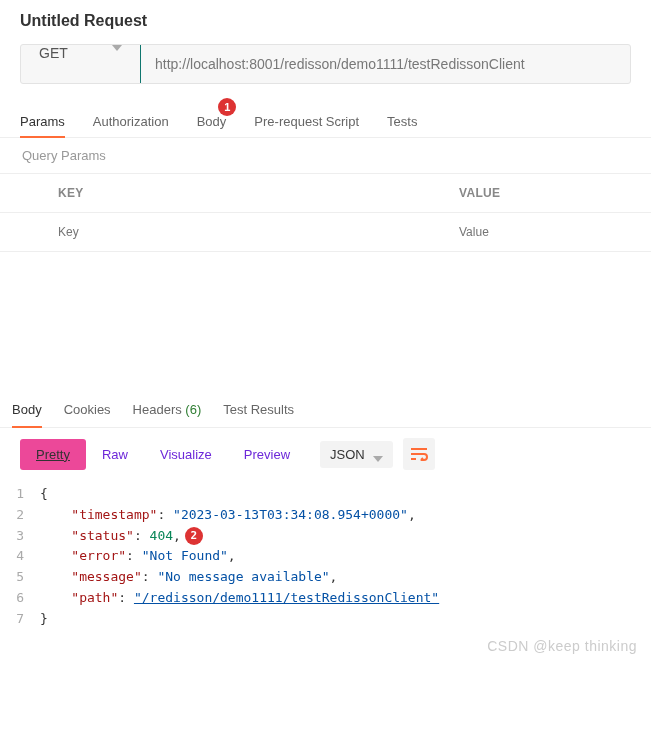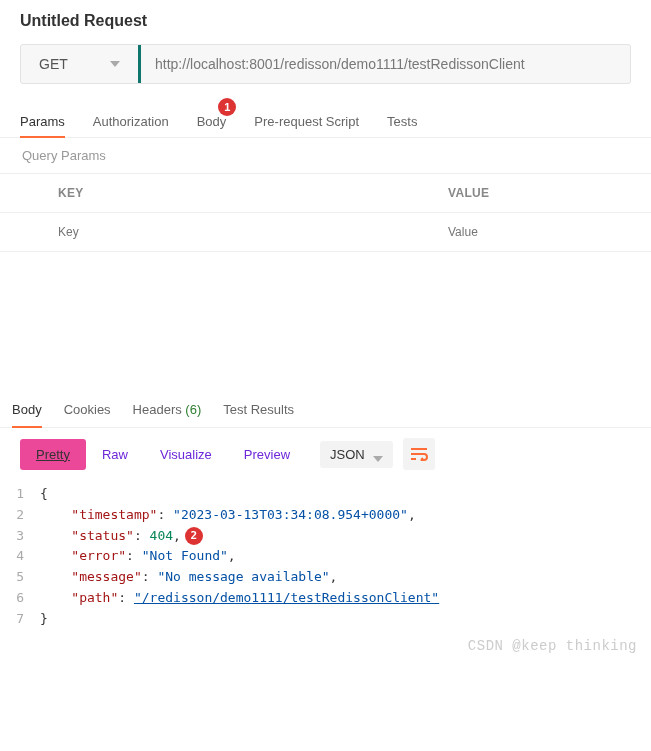--- a/index.html
+++ b/index.html
@@ -1,33 +1,33 @@
 <!DOCTYPE html>
 <html><head>
 <meta charset="utf-8">
 <style>
 * { box-sizing: border-box; margin: 0; padding: 0; }
 body { font-family: -apple-system, BlinkMacSystemFont, "Segoe UI", Arial, sans-serif; font-size: 13px; color: #333; width: 651px; background: #fff; }
 .container { padding: 0; }
 .title { font-size: 16px; font-weight: 700; color: #333; padding: 12px 20px 14px; }
 .url-bar { display: flex; margin: 0 20px; background: #f7f7f7; border: 1px solid #e3e3e3; border-radius: 3px; height: 40px; }
-.method-sel { display: flex; align-items: center; padding: 0 18px; border-right: 3px solid #0f766e; cursor: pointer; min-width: 120px; justify-content: space-between; }
+.method-sel { display: flex; align-items: flex-start; padding: 0 18px; border-right: 1px solid #0f766e; cursor: pointer; min-width: 120px; justify-content: space-between; }
 .method-sel span { color: #555; font-size: 14px; }
 .caret { width: 0; height: 0; border-left: 5px solid transparent; border-right: 5px solid transparent; border-top: 6px solid #aaa; }
 .url-input { flex: 1; border: none; background: transparent; padding: 0 14px; font-size: 14px; color: #787878; outline: none; }
 .tabs { display: flex; gap: 0; padding: 0 20px; margin-top: 22px; border-bottom: 1px solid #eee; position: relative; }
 .tabs .tab { padding: 8px 0; margin-right: 28px; color: #666; cursor: pointer; font-size: 13px; position: relative; }
 .tabs .tab.active { color: #333; }
 .tabs .tab.active::after { content: ''; position: absolute; left: 0; right: 0; bottom: -1px; height: 2px; background: #ff6c37; }
 .count-g { color: #2e7d32; }
 .badge { position: absolute; top: -8px; right: -10px; width: 18px; height: 18px; border-radius: 50%; background: #d33; color: #fff; font-size: 11px; display: flex; align-items: center; justify-content: center; font-weight: bold; }
 .section-title { color: #999; padding: 10px 22px; font-size: 13px; }
 .params-table { width: 100%; border-top: 1px solid #eee; }
 .params-table .row { display: flex; border-bottom: 1px solid #eee; }
-.params-table .cell { padding: 12px 18px; flex: 1; font-size: 12px; }
+.params-table .cell { padding: 12px 29px; flex: 1; font-size: 12px; }
 .params-table .header { color: #888; font-weight: 600; font-size: 11px; letter-spacing: 0.3px; }
 .params-table input { border: none; width: 100%; font-size: 12px; color: #999; outline: none; }
 .params-table .keycol { flex: 0 0 430px; padding-left: 58px; }
 .gap { height: 140px; }
 .resp-tabs { display: flex; padding: 0 12px; border-bottom: 1px solid #eee; }
 .resp-tabs .tab { padding: 10px 0; margin-right: 22px; color: #666; cursor: pointer; position: relative; font-size: 13px; }
 .resp-tabs .tab.active { color: #333; }
 .resp-tabs .tab.active::after { content: ''; position: absolute; left: 0; right: 0; bottom: -1px; height: 2px; background: #ff6c37; }
 .view-bar { display: flex; align-items: center; gap: 0; padding: 10px 20px; }
 .viewbtn { padding: 8px 16px; color: #6d28d9; cursor: pointer; font-size: 13px; border-radius: 3px; }
@@ -38,21 +38,21 @@
 .code { font-family: "Consolas", "Monaco", monospace; font-size: 13px; padding: 4px 0; }
 .code .line { display: flex; line-height: 1.6; }
 .code .ln { width: 40px; text-align: right; padding-right: 16px; color: #aaa; user-select: none; }
 .code .lc { flex: 1; white-space: pre; position: relative; }
 .t-br { color: #333; }
 .t-key { color: #a31515; }
 .t-str { color: #0451a5; }
 .t-num { color: #098658; }
 .t-link { color: #0451a5; text-decoration: underline; }
 .inline-badge { display: inline-flex; width: 18px; height: 18px; border-radius: 50%; background: #d33; color: #fff; font-size: 11px; align-items: center; justify-content: center; font-weight: bold; vertical-align: middle; margin-left: 4px; }
-.watermark { text-align: right; color: #ccc; font-size: 14px; padding: 4px 14px; letter-spacing: 0.5px; font-family: Liberation Mono, monospace; }
+.watermark { text-align: right; color: #ccc; font-size: 14px; padding: 4px 14px; letter-spacing: 0.5px; }
 </style>
 </head>
 <body>
 
 <div class="container">
   <div class="title">Untitled Request</div>
 
   <div class="url-bar">
     <div class="method-sel">
       <span>GET</span>

